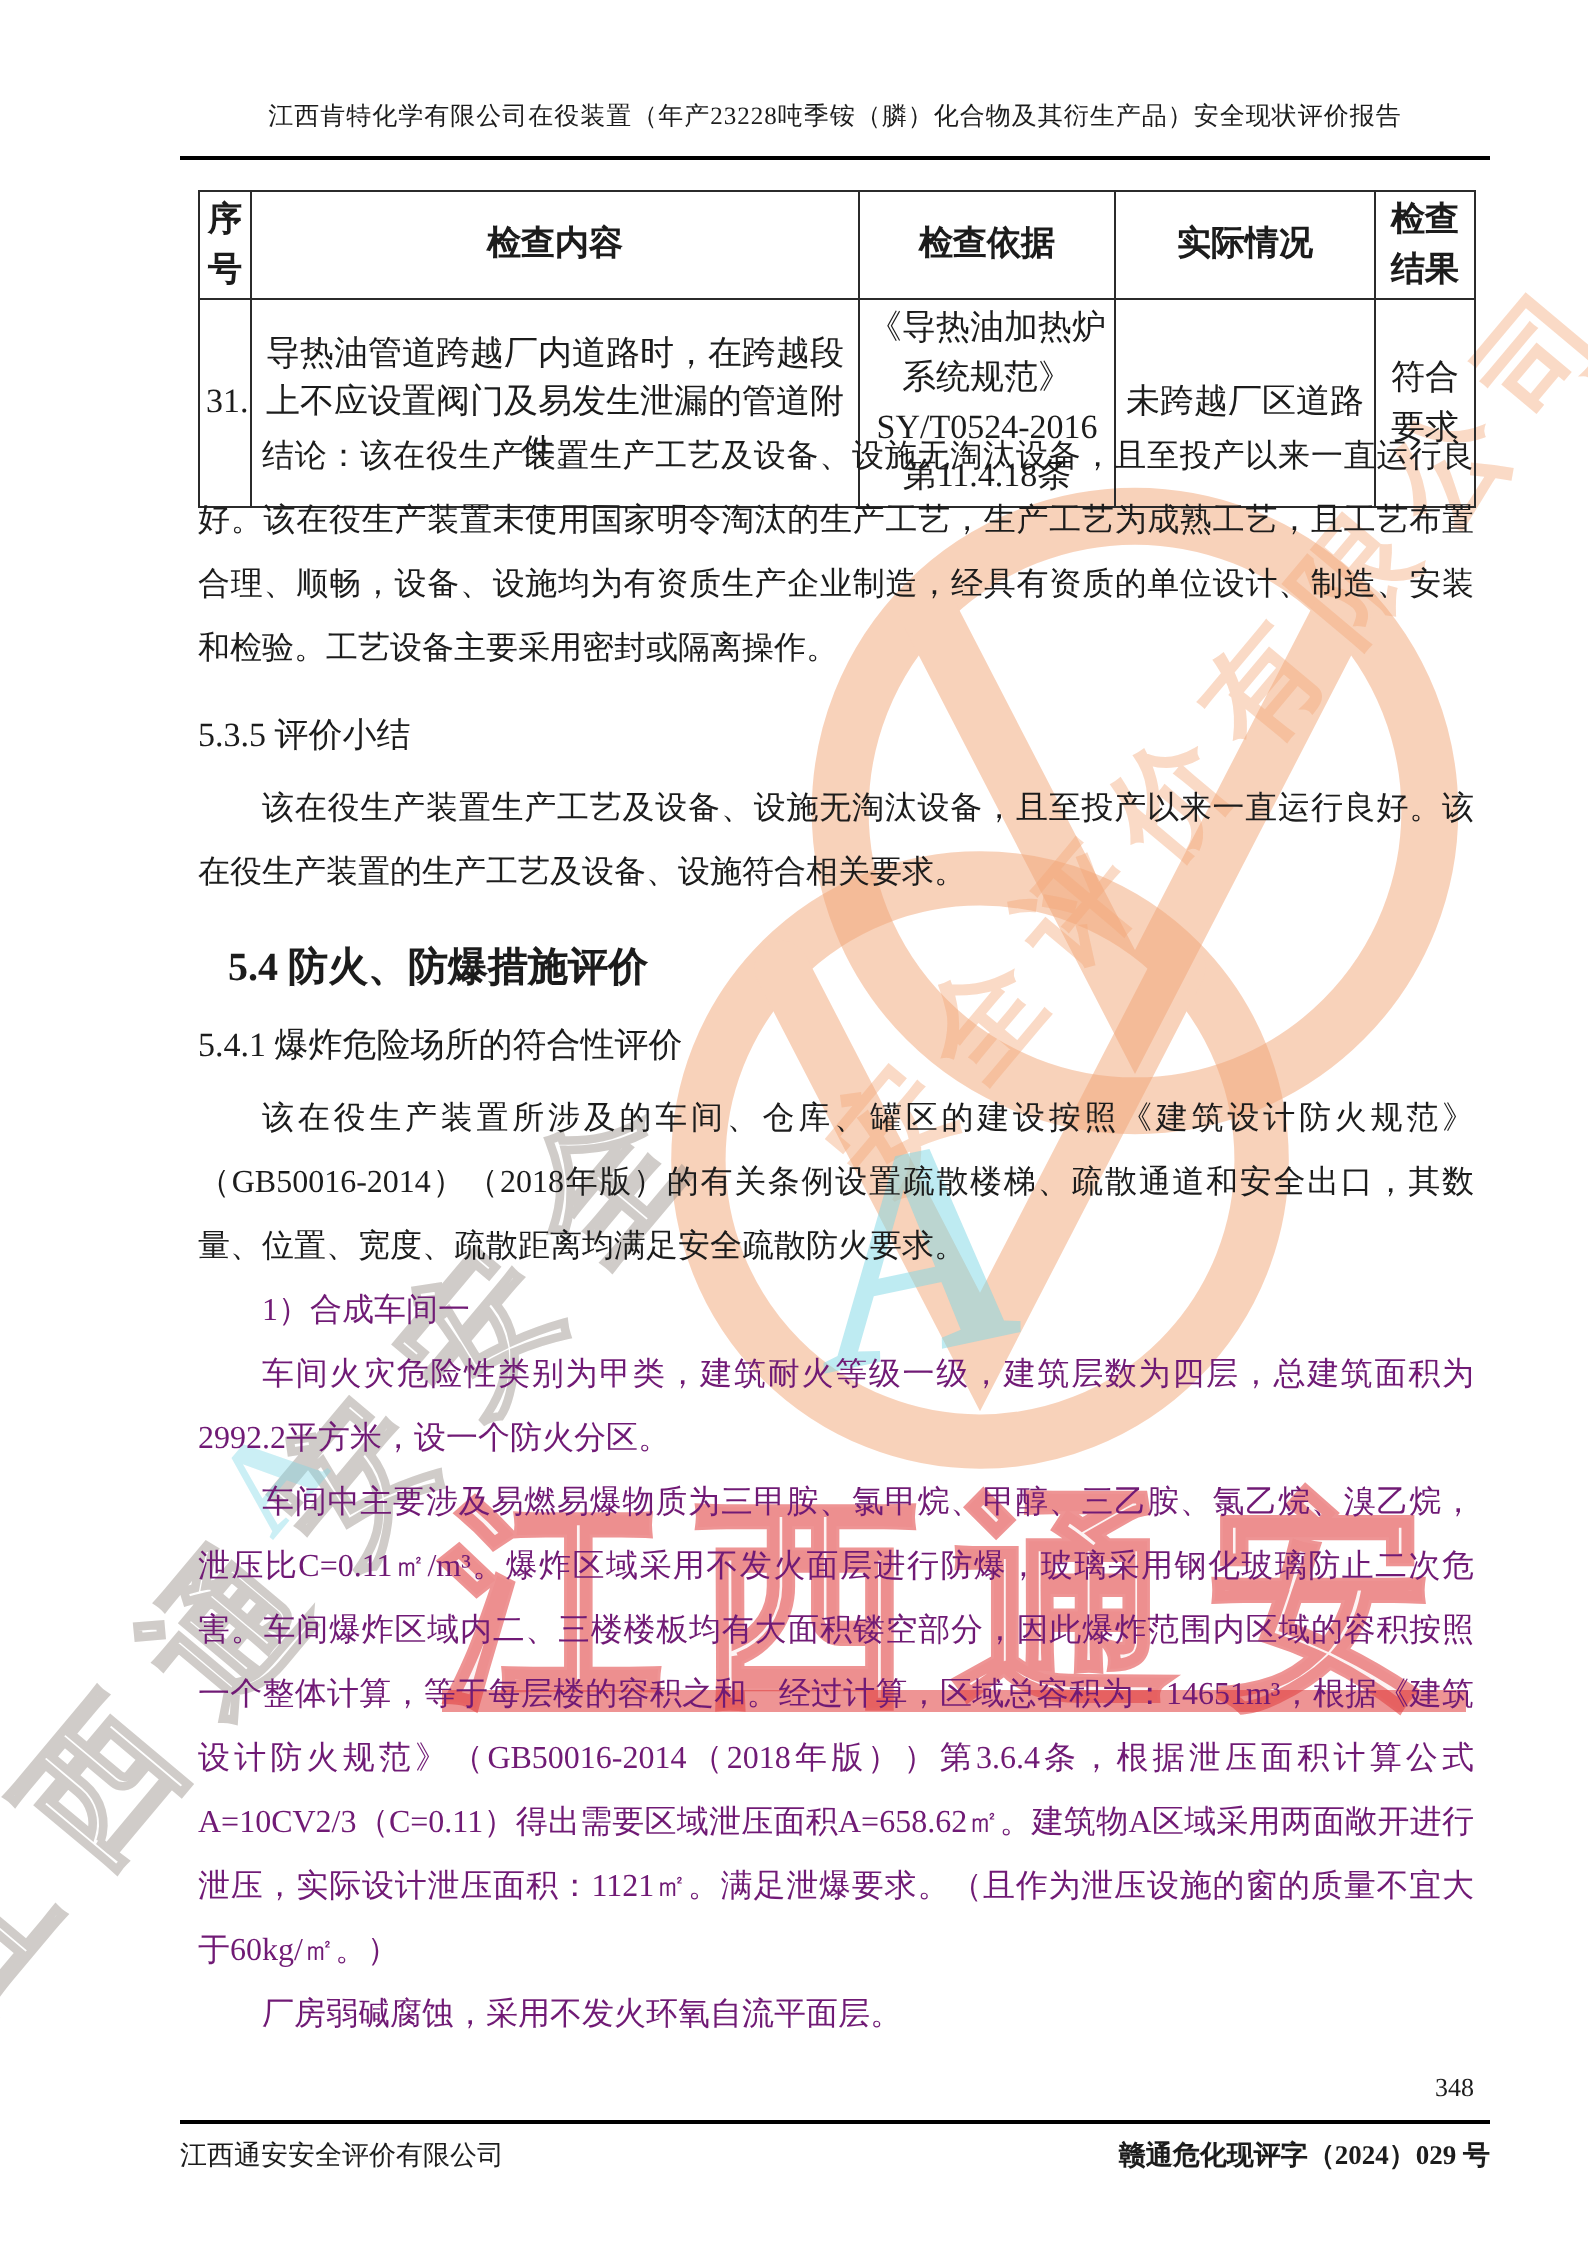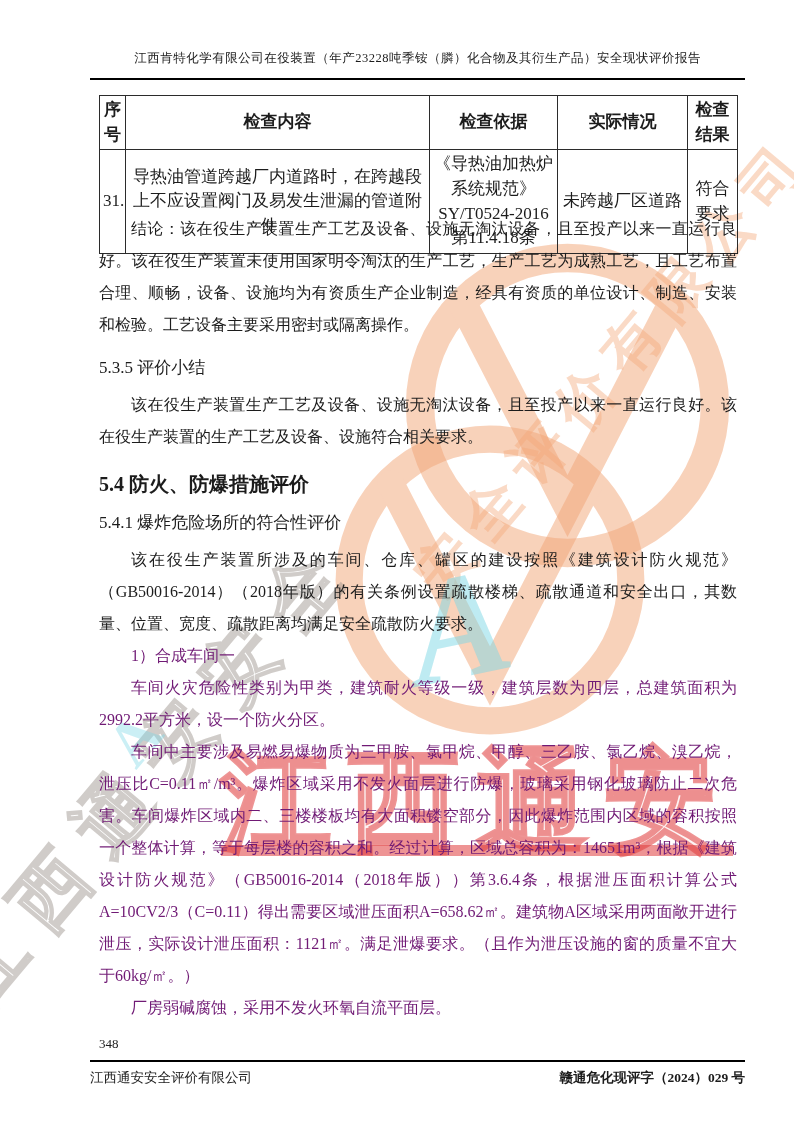--- a/index.html
+++ b/index.html
@@ -51,25 +51,25 @@
     padding:2px 3px;line-height:1.45;
   }
   table.check th{font-weight:700;height:40px;}
   table.check td{height:70px;}
   .body-text{
     position:absolute;top:213px;left:99px;width:638px;
     font-size:16px;line-height:32px;text-align:justify;
   }
   .para{margin:0;text-indent:2em;}
   .h3{font-size:17px;font-weight:400;margin:11px 0 5px 0;}
-  .h2{font-size:20px;font-weight:700;margin:15px 0 7px 0;}
+  .h2{font-size:20px;font-weight:700;margin:15px 0 7px 15px;}
   .red{color:#701a75;}
   .page-number{
     position:absolute;top:1036px;left:99px;width:638px;
-    text-align:left;font-size:13px;
+    text-align:right;font-size:13px;
   }
   .doc-footer{
     position:absolute;top:1060px;left:90px;width:655px;
     border-top:2px solid #000;padding-top:7px;
     display:flex;justify-content:space-between;
     font-size:13.5px;
   }
   .doc-footer .right{font-weight:700;margin-left:40px;}
 </style>
 </head>

